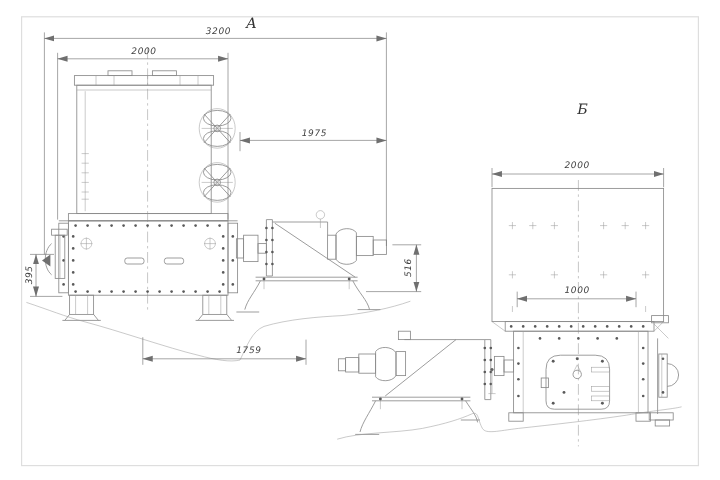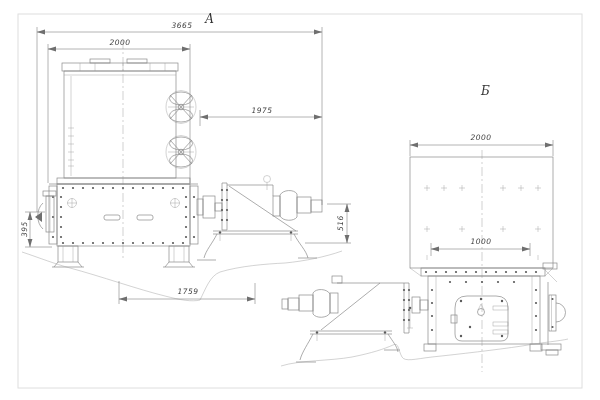--- a/index.html
+++ b/index.html
@@ -328,23 +328,23 @@
       <line x1="553" y1="140" x2="553" y2="156" class="dm"></line>
       <line x1="410" y1="145" x2="553" y2="145" class="dm" marker-start="url(#arr)" marker-end="url(#arr)"></line>
       <line x1="431" y1="243" x2="431" y2="256" class="dm"></line>
       <line x1="530" y1="243" x2="530" y2="256" class="dm"></line>
       <line x1="431" y1="249" x2="530" y2="249" class="dm" marker-start="url(#arr)" marker-end="url(#arr)"></line>
     </g>
   </g>
 </svg>
 
 <div class="view-label" style="left:205px;top:12px;">А</div>
-<div class="dim-label" style="left:152px;top:21px;">3665</div>
+<div class="dim-label" style="left:152px;top:21px;">3200</div>
 <div class="dim-label" style="left:90px;top:38px;">2000</div>
 <div class="dim-label" style="left:232px;top:106px;">1975</div>
-<div class="dim-label" style="left:158px;top:287px;">1759</div>
+<div class="dim-label" style="left:158px;top:287px;text-align:right;">1759</div>
 <div class="dim-label-v" style="left:24px;top:229px;">395</div>
 <div class="dim-label-v" style="left:340px;top:223px;">516</div>
 <div class="view-label" style="left:481px;top:84px;">Б</div>
 <div class="dim-label" style="left:451px;top:133px;">2000</div>
 <div class="dim-label" style="left:451px;top:237px;">1000</div>
 
 </div>
 
 </body></html>

